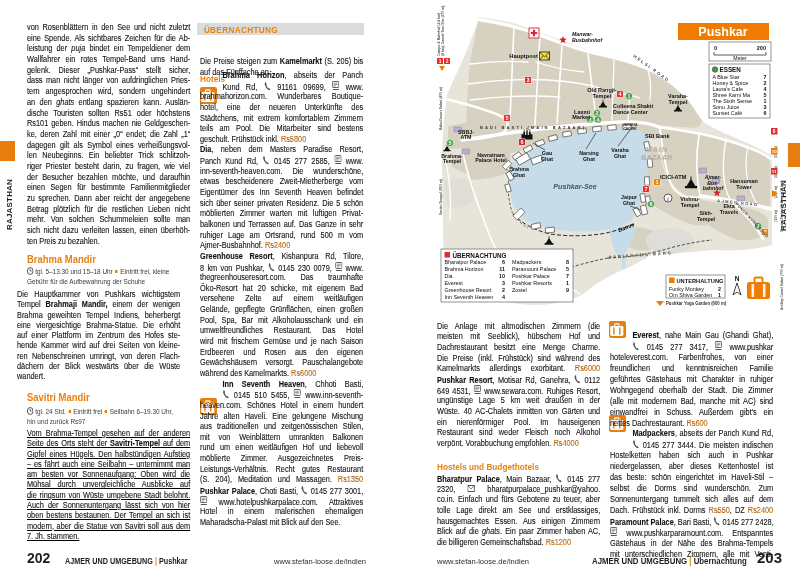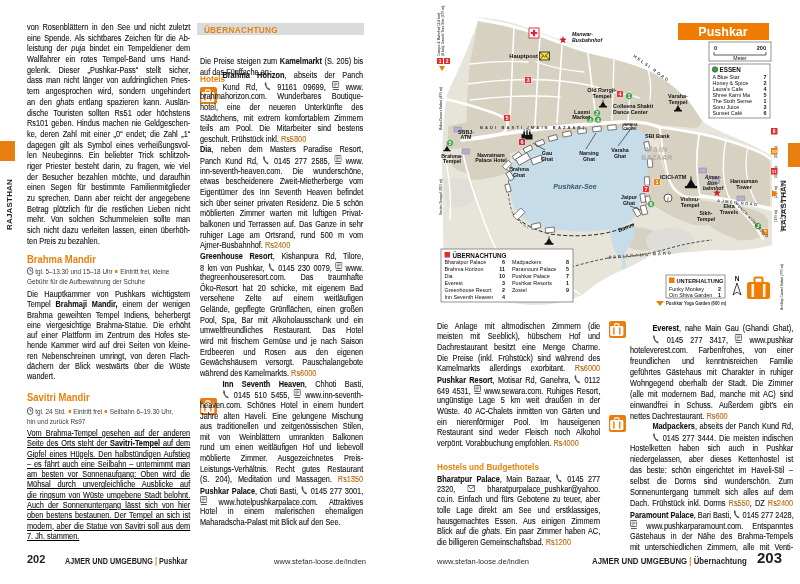--- a/index.html
+++ b/index.html
@@ -52,21 +52,21 @@
       </g>
 </defs>
   </svg>
 
 <div class="abs" style="left:0;top:141px;width:15px;height:20px;background:#e87d10;"></div>
 <div class="abs" style="left:-41px;top:200px;width:100px;text-align:center;transform:rotate(-90deg);font-weight:bold;font-size:8px;letter-spacing:0.2px;color:#1e1e1e;">RAJASTHAN</div>
 
 <div class="abs" style="left:788px;top:143px;width:12px;height:24px;background:#e87d10;"></div>
 <div class="abs" style="left:733px;top:201px;width:100px;text-align:center;transform:rotate(-90deg);font-weight:bold;font-size:8px;letter-spacing:0.2px;color:#1e1e1e;">RAJASTHAN</div>
 
-<div class="abs" style="left:27px;top:549px;"><span class="ftxt" style="font-size:11px;transform:none;">202</span></div>
+<div class="abs" style="left:27px;top:549px;"><span class="ftxt" style="font-size:14px;transform:none;">202</span></div>
 <div class="abs" style="left:65px;top:550px;"><span class="ftxt" style="transform:scaleX(0.85);">AJMER UND UMGEBUNG <span class="or">|</span> Pushkar</span></div>
 <div class="abs" style="left:274px;top:550px;"><span class="furl">www.stefan-loose.de/indien</span></div>
 <div class="abs" style="left:437px;top:550px;"><span class="furl">www.stefan-loose.de/indien</span></div>
 <div class="abs" style="left:592px;top:550px;"><span class="ftxt" style="transform:scaleX(0.92);">AJMER UND UMGEBUNG <span class="or">|</span> Übernachtung</span></div>
 <div class="abs" style="left:757px;top:549px;"><span class="ftxt" style="font-size:15px;transform:none;">203</span></div>
 
 <div class="col" style="left:27px;top:22px;width:163px;">
 <div class="ln">von Rosenblättern in den See und nicht zuletzt</div>
 <div class="ln">eine Spende. Als sichtbares Zeichen für die Ab-</div>
 <div class="ln">leistung der <i>puja</i> bindet ein Tempeldiener dem</div>
@@ -91,21 +91,21 @@
 </div>
 <div class="col" style="left:27px;top:253px;">
     <div class="h1">Brahma Mandir</div>
   </div>
 <div class="col" style="left:27px;top:267px;width:163px;">
 <div class="inf"><svg class="picon" width="8" height="8" viewBox="0 0 8 8">
         <use href="#ck"></use>
       </svg> tgl. 5–13.30 und 15–18 Uhr <span class="sq"></span> Eintritt frei, kleine</div>
 <div class="inf">Gebühr für die Aufbewahrung der Schuhe</div>
 </div>
-<div class="col lh103" style="left:27px;top:289px;width:163px;">
+<div class="col lh103" style="left:17px;top:289px;width:163px;">
 <div class="ln">Die Hauptkammer von Pushkars wichtigstem</div>
 <div class="ln">Tempel <b>Brahmaji Mandir,</b> einem der wenigen</div>
 <div class="ln">Brahma geweihten Tempel Indiens, beherbergt</div>
 <div class="ln">eine viergesichtige Brahma-Statue. Die erhöht</div>
 <div class="ln">auf einer Plattform im Zentrum des Hofes ste-</div>
 <div class="ln">hende Kammer wird auf drei Seiten von kleine-</div>
 <div class="ln">ren Nebenschreinen umringt, von deren Flach-</div>
 <div class="ln">dächern der Blick westwärts über die Wüste</div>
 <div class="ln lnl">wandert.</div>
 </div>
@@ -256,21 +256,21 @@
 <div class="hicon" style="left:609px;top:321px;">
     <svg width="13.6" height="13.2" viewBox="0 0 13.6 13.2">
       <use href="#bag"></use>
     </svg>
   </div>
 <div class="hicon" style="left:609px;top:415px;">
     <svg width="13.6" height="13.2" viewBox="0 0 13.6 13.2">
       <use href="#bag"></use>
     </svg>
   </div>
-<div class="col" style="left:610px;top:323px;width:163px;margin-left:20px;">
+<div class="col" style="left:610px;top:330px;width:163px;">
 <div class="ln ind" style="height:10.95px;line-height:10.95px;"><b>Everest</b>, nahe Main Gau (Ghandi Ghat),</div>
 <div class="ln ind" style="height:10.95px;line-height:10.95px;"><svg class="picon" width="9" height="10" viewBox="0 0 10 10">
         <use href="#ph"></use>
       </svg> 0145 277 3417, <svg class="picon" width="9" height="10" viewBox="0 0 9 10">
         <use href="#wb"></use>
       </svg> www.pushkar</div>
 <div class="ln" style="height:10.95px;line-height:10.95px;">hoteleverest.com. Farbenfrohes, von einer</div>
 <div class="ln" style="height:10.95px;line-height:10.95px;">freundlichen und kenntnisreichen Familie</div>
 <div class="ln" style="height:10.95px;line-height:10.95px;">geführtes Gästehaus mit Charakter in ruhiger</div>
 <div class="ln" style="height:10.95px;line-height:10.95px;">Wohngegend oberhalb der Stadt. Die Zimmer</div>

